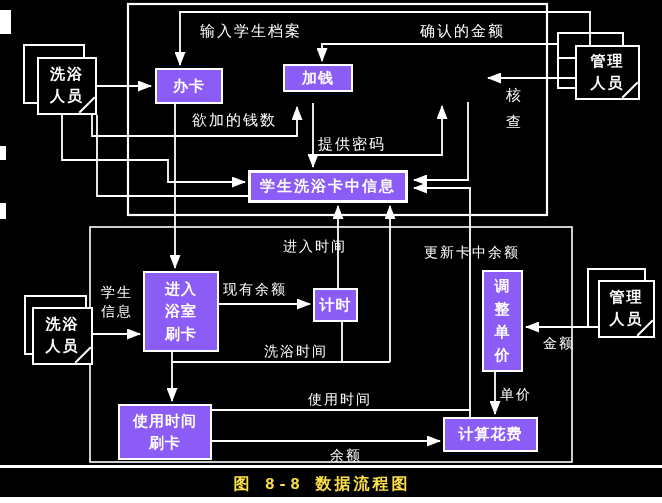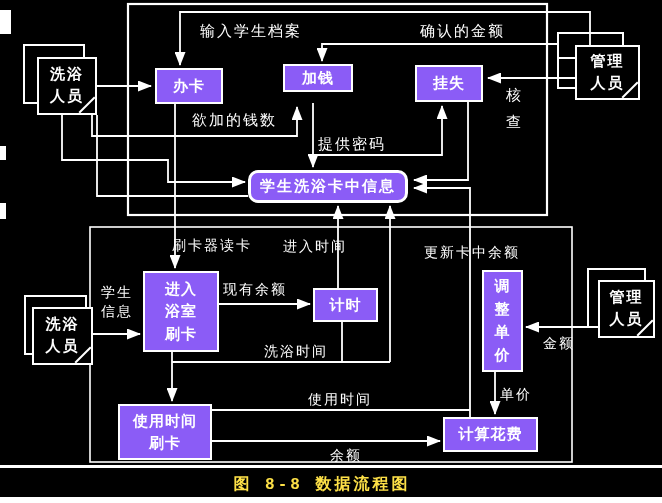--- a/index.html
+++ b/index.html
@@ -7,21 +7,21 @@
     position:relative;width:662px;height:503px;background:#000;
     overflow:hidden;font-family:"DejaVu Sans",sans-serif;
   }
   #flows{position:absolute;left:0;top:0;}
   .box{
     position:absolute;border:2px solid #fff;background:#8b5cf6;color:#fff;
     display:flex;align-items:center;justify-content:center;text-align:center;
     font-weight:bold;font-size:15px;white-space:pre-line;line-height:1.5;
     letter-spacing:1px;box-sizing:border-box;z-index:3;
   }
-  .store{border-width:3px;letter-spacing:2px;border-radius:10px;}
+  .store{border-width:3px;letter-spacing:2px;}
   .entity{
     position:absolute;border:2px solid #fff;background:#000;color:#fff;
     display:flex;align-items:center;justify-content:center;text-align:center;
     font-weight:bold;font-size:15px;white-space:pre-line;line-height:1.45;
     letter-spacing:2px;box-sizing:border-box;z-index:3;
   }
   .entity::after{
     content:'';position:absolute;width:22px;height:2px;background:#fff;
     left:calc(100% - 19px);top:calc(100% - 9px);transform:rotate(-45deg);
   }
@@ -113,41 +113,39 @@
 人员</div>
   <div class="entity" style="left:575px;top:45px;width:65px;height:55px;">管理
 人员</div>
   <div class="entity" style="left:32px;top:307px;width:61px;height:58px;">洗浴
 人员</div>
   <div class="entity" style="left:598px;top:280px;width:57px;height:58px;">管理
 人员</div>
 
   <div class="box" style="left:155px;top:68px;width:68px;height:36px;">办卡</div>
   <div class="box" style="left:283px;top:64px;width:70px;height:28px;">加钱</div>
-  <div class="box" style="left:415px;top:65px;width:68px;height:37px;">挂失</div>
   <div class="box store" style="left:248px;top:170px;width:160px;height:33px;">学生洗浴卡中信息</div>
   <div class="box" style="left:143px;top:271px;width:76px;height:81px;">进入
 浴室
 刷卡</div>
-  <div class="box" style="left:313px;top:288px;width:65px;height:34px;">计时</div>
+  <div class="box" style="left:313px;top:288px;width:45px;height:34px;">计时</div>
   <div class="box" style="left:482px;top:270px;width:41px;height:102px;line-height:1.55;">调
 整
 单
 价</div>
   <div class="box" style="left:118px;top:404px;width:94px;height:56px;">使用时间
 刷卡</div>
   <div class="box" style="left:443px;top:417px;width:95px;height:35px;">计算花费</div>
 
   <div class="lbl" style="left:200px;top:20px;">输入学生档案</div>
   <div class="lbl" style="left:420px;top:20px;">确认的金额</div>
   <div class="lbl" style="left:192px;top:109px;">欲加的钱数</div>
   <div class="lbl vlbl" style="left:506px;top:82px;">核
 查</div>
   <div class="lbl" style="left:318px;top:133px;">提供密码</div>
-  <div class="lbl sm" style="left:172px;top:235px;">刷卡器读卡</div>
   <div class="lbl sm" style="left:283px;top:236px;">进入时间</div>
   <div class="lbl sm" style="left:424px;top:242px;">更新卡中余额</div>
   <div class="lbl sm" style="left:101px;top:283px;line-height:1.35;">学生
 信息</div>
   <div class="lbl sm" style="left:223px;top:279px;">现有余额</div>
   <div class="lbl sm" style="left:264px;top:341px;">洗浴时间</div>
   <div class="lbl sm" style="left:308px;top:389px;">使用时间</div>
   <div class="lbl sm" style="left:543px;top:333px;">金额</div>
   <div class="lbl sm" style="left:500px;top:384px;">单价</div>
   <div class="lbl sm" style="left:330px;top:445px;">余额</div>

